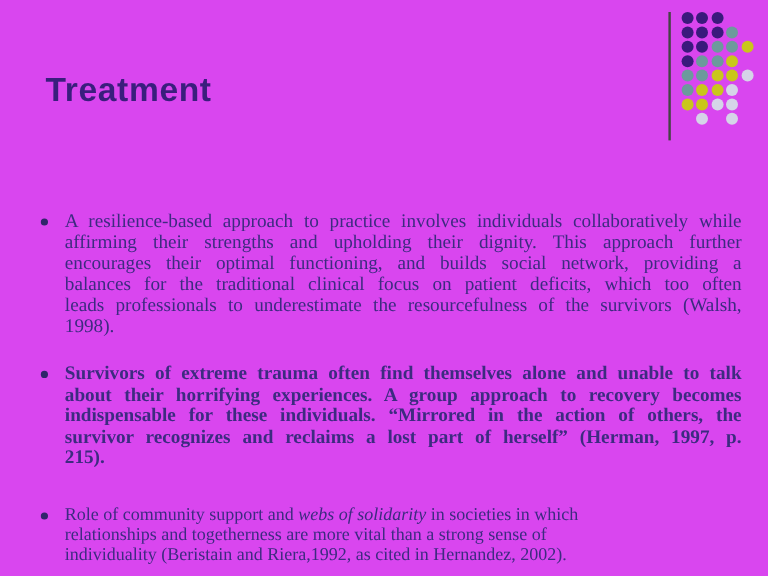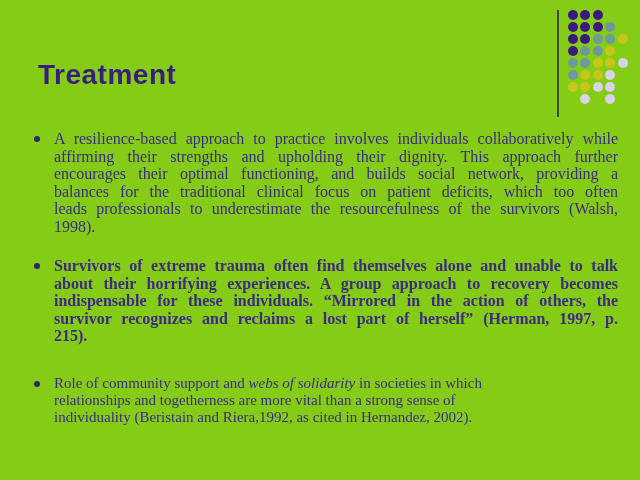--- a/index.html
+++ b/index.html
@@ -4,21 +4,21 @@
 <style>
   html, body {
     margin: 0;
     padding: 0;
     background: #ffffff;
   }
   .slide {
     position: relative;
     width: 640px;
     height: 480px;
-    background: #84cc16;
+    background: #d946ef;
     overflow: hidden;
     font-family: "Liberation Serif", serif;
   }
   
   .accent-line {
     position: absolute;
     left: 557px;
     top: 10px;
     width: 2px;
     height: 107px;
@@ -69,20 +69,21 @@
     left: 1px;
     top: 6px;
     width: 6px;
     height: 6px;
     border-radius: 50%;
     background: #31256B;
   }
   .bullet-justified {
     text-align: justify;
     word-spacing: 4px;
+    margin-top: 46px;
   }
   .bullet-2 { margin-top: 22px; font-weight: bold; }
   .bullet-3 {
     margin-top: 30px;
     width: 462px;
     font-size: 15px;
     line-height: 17px;
     text-align: left;
   }
   .italic-phrase { font-style: italic; }

